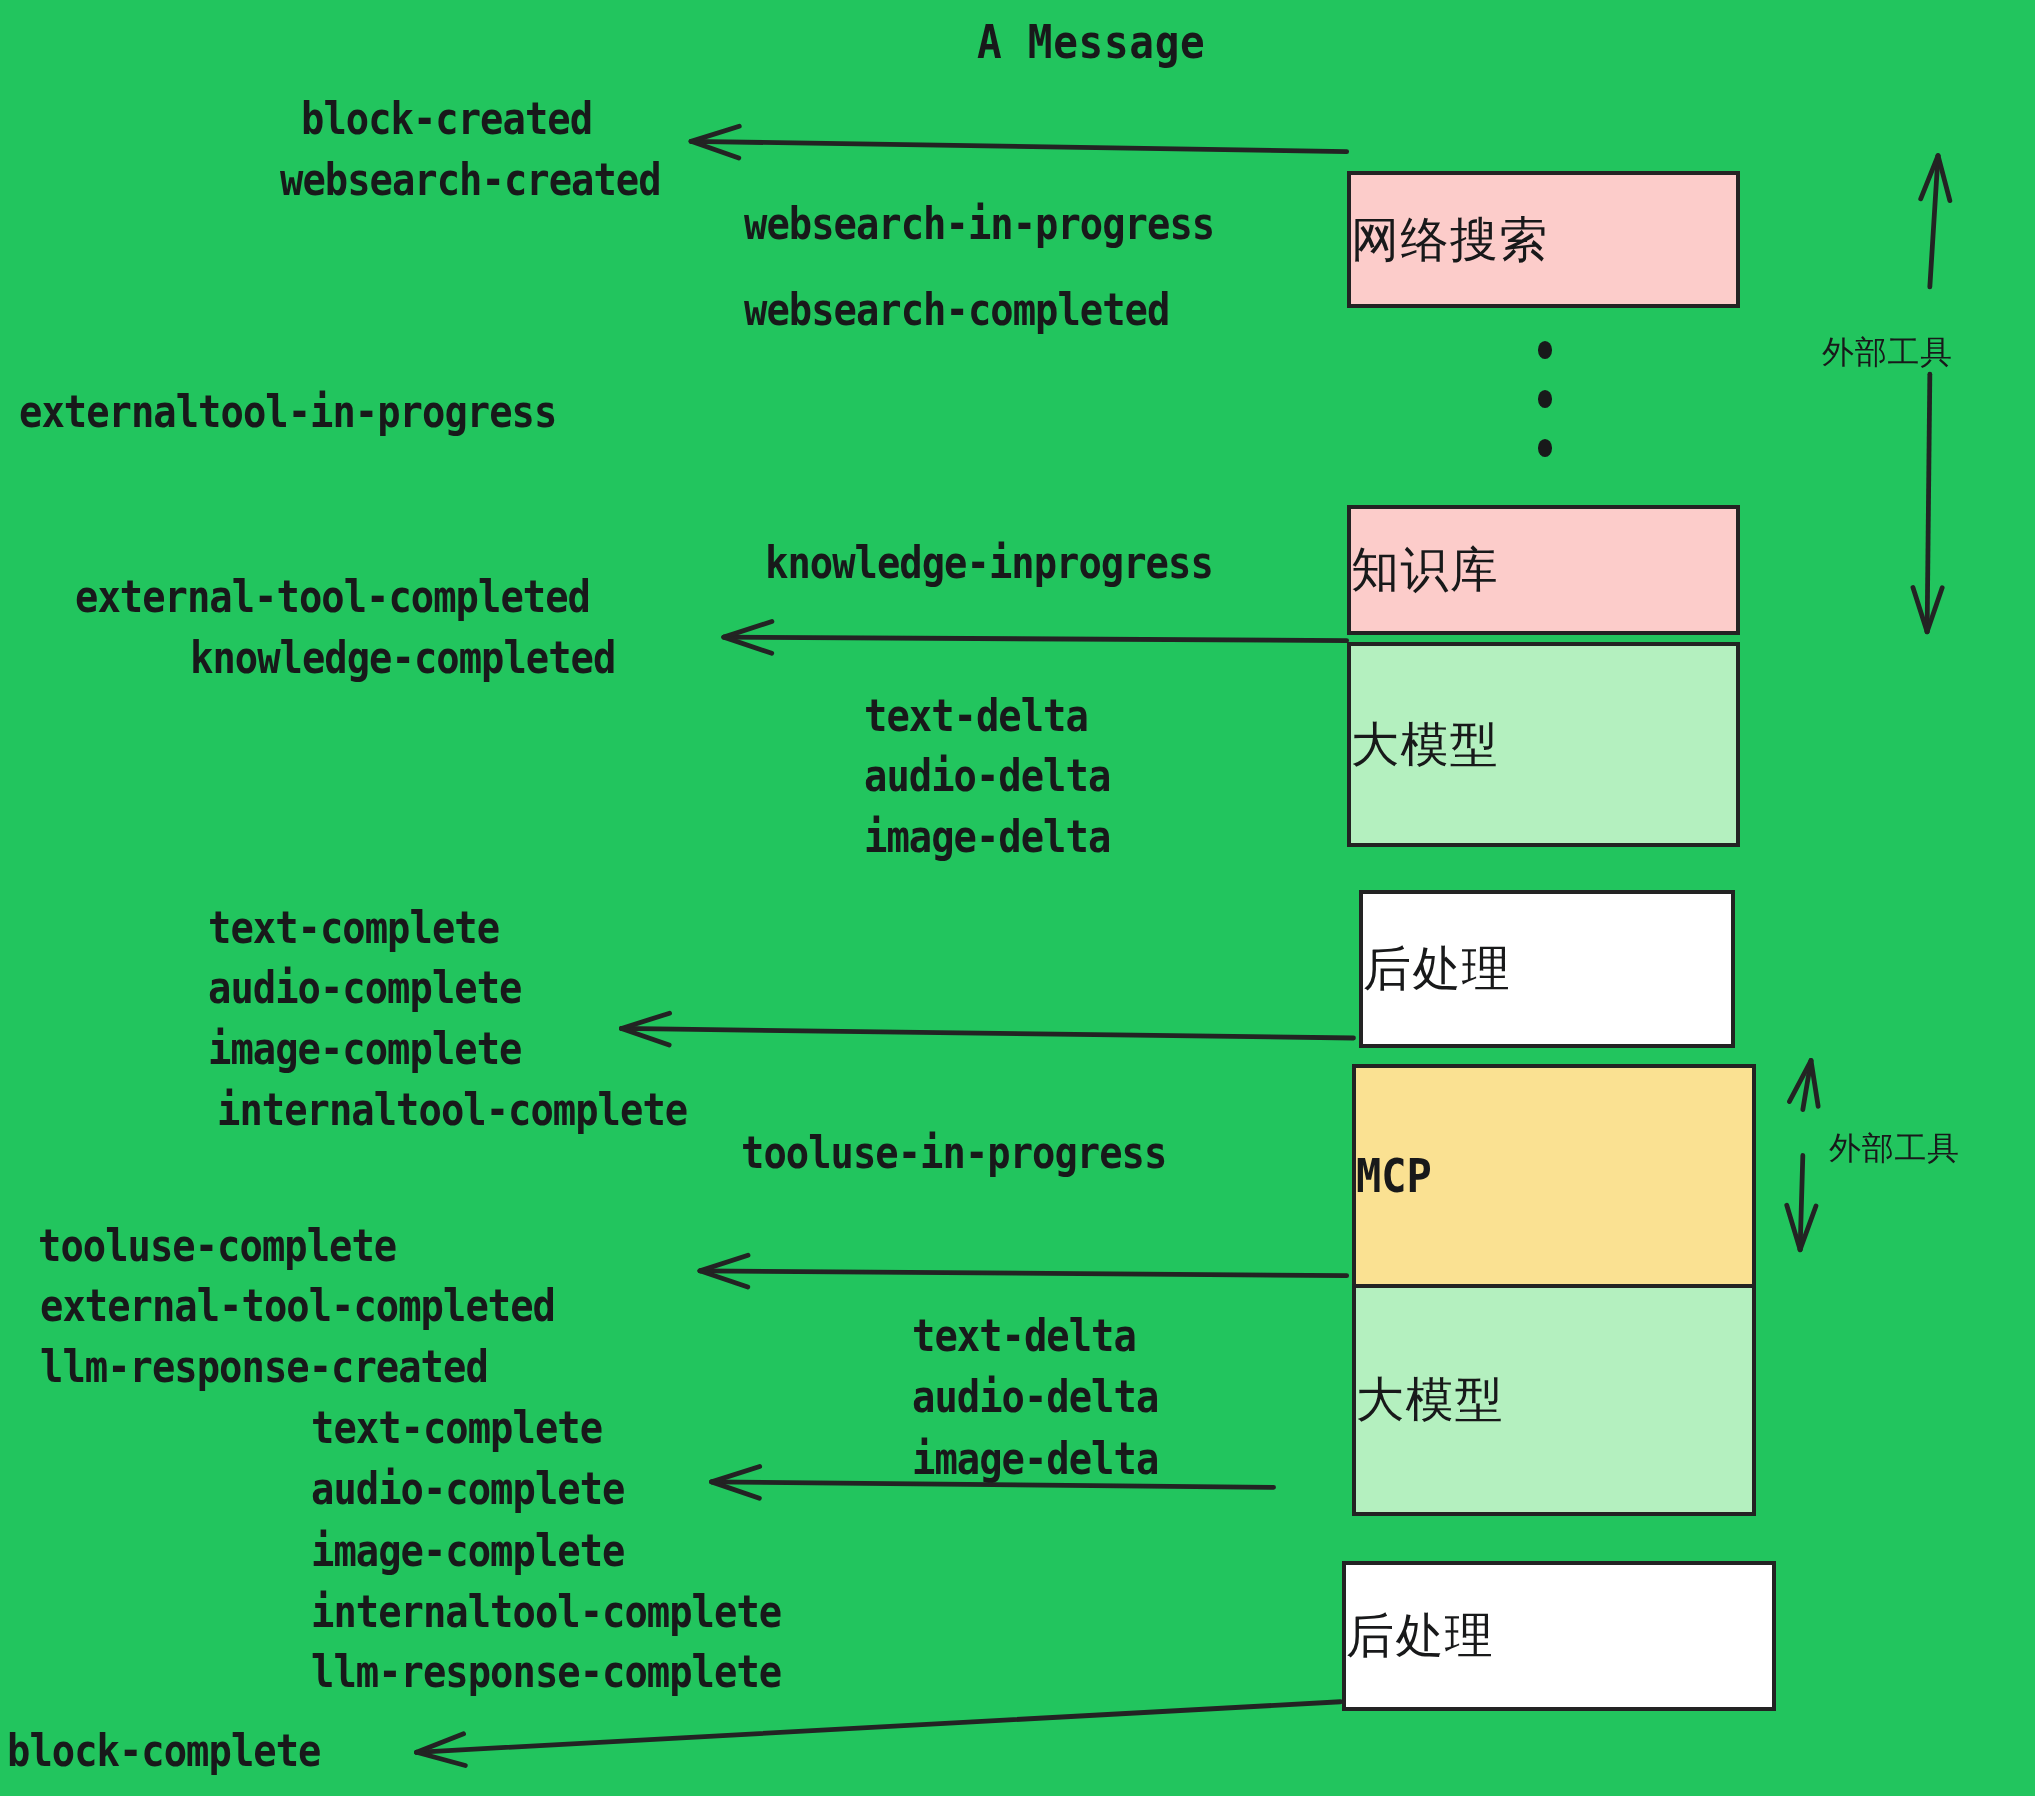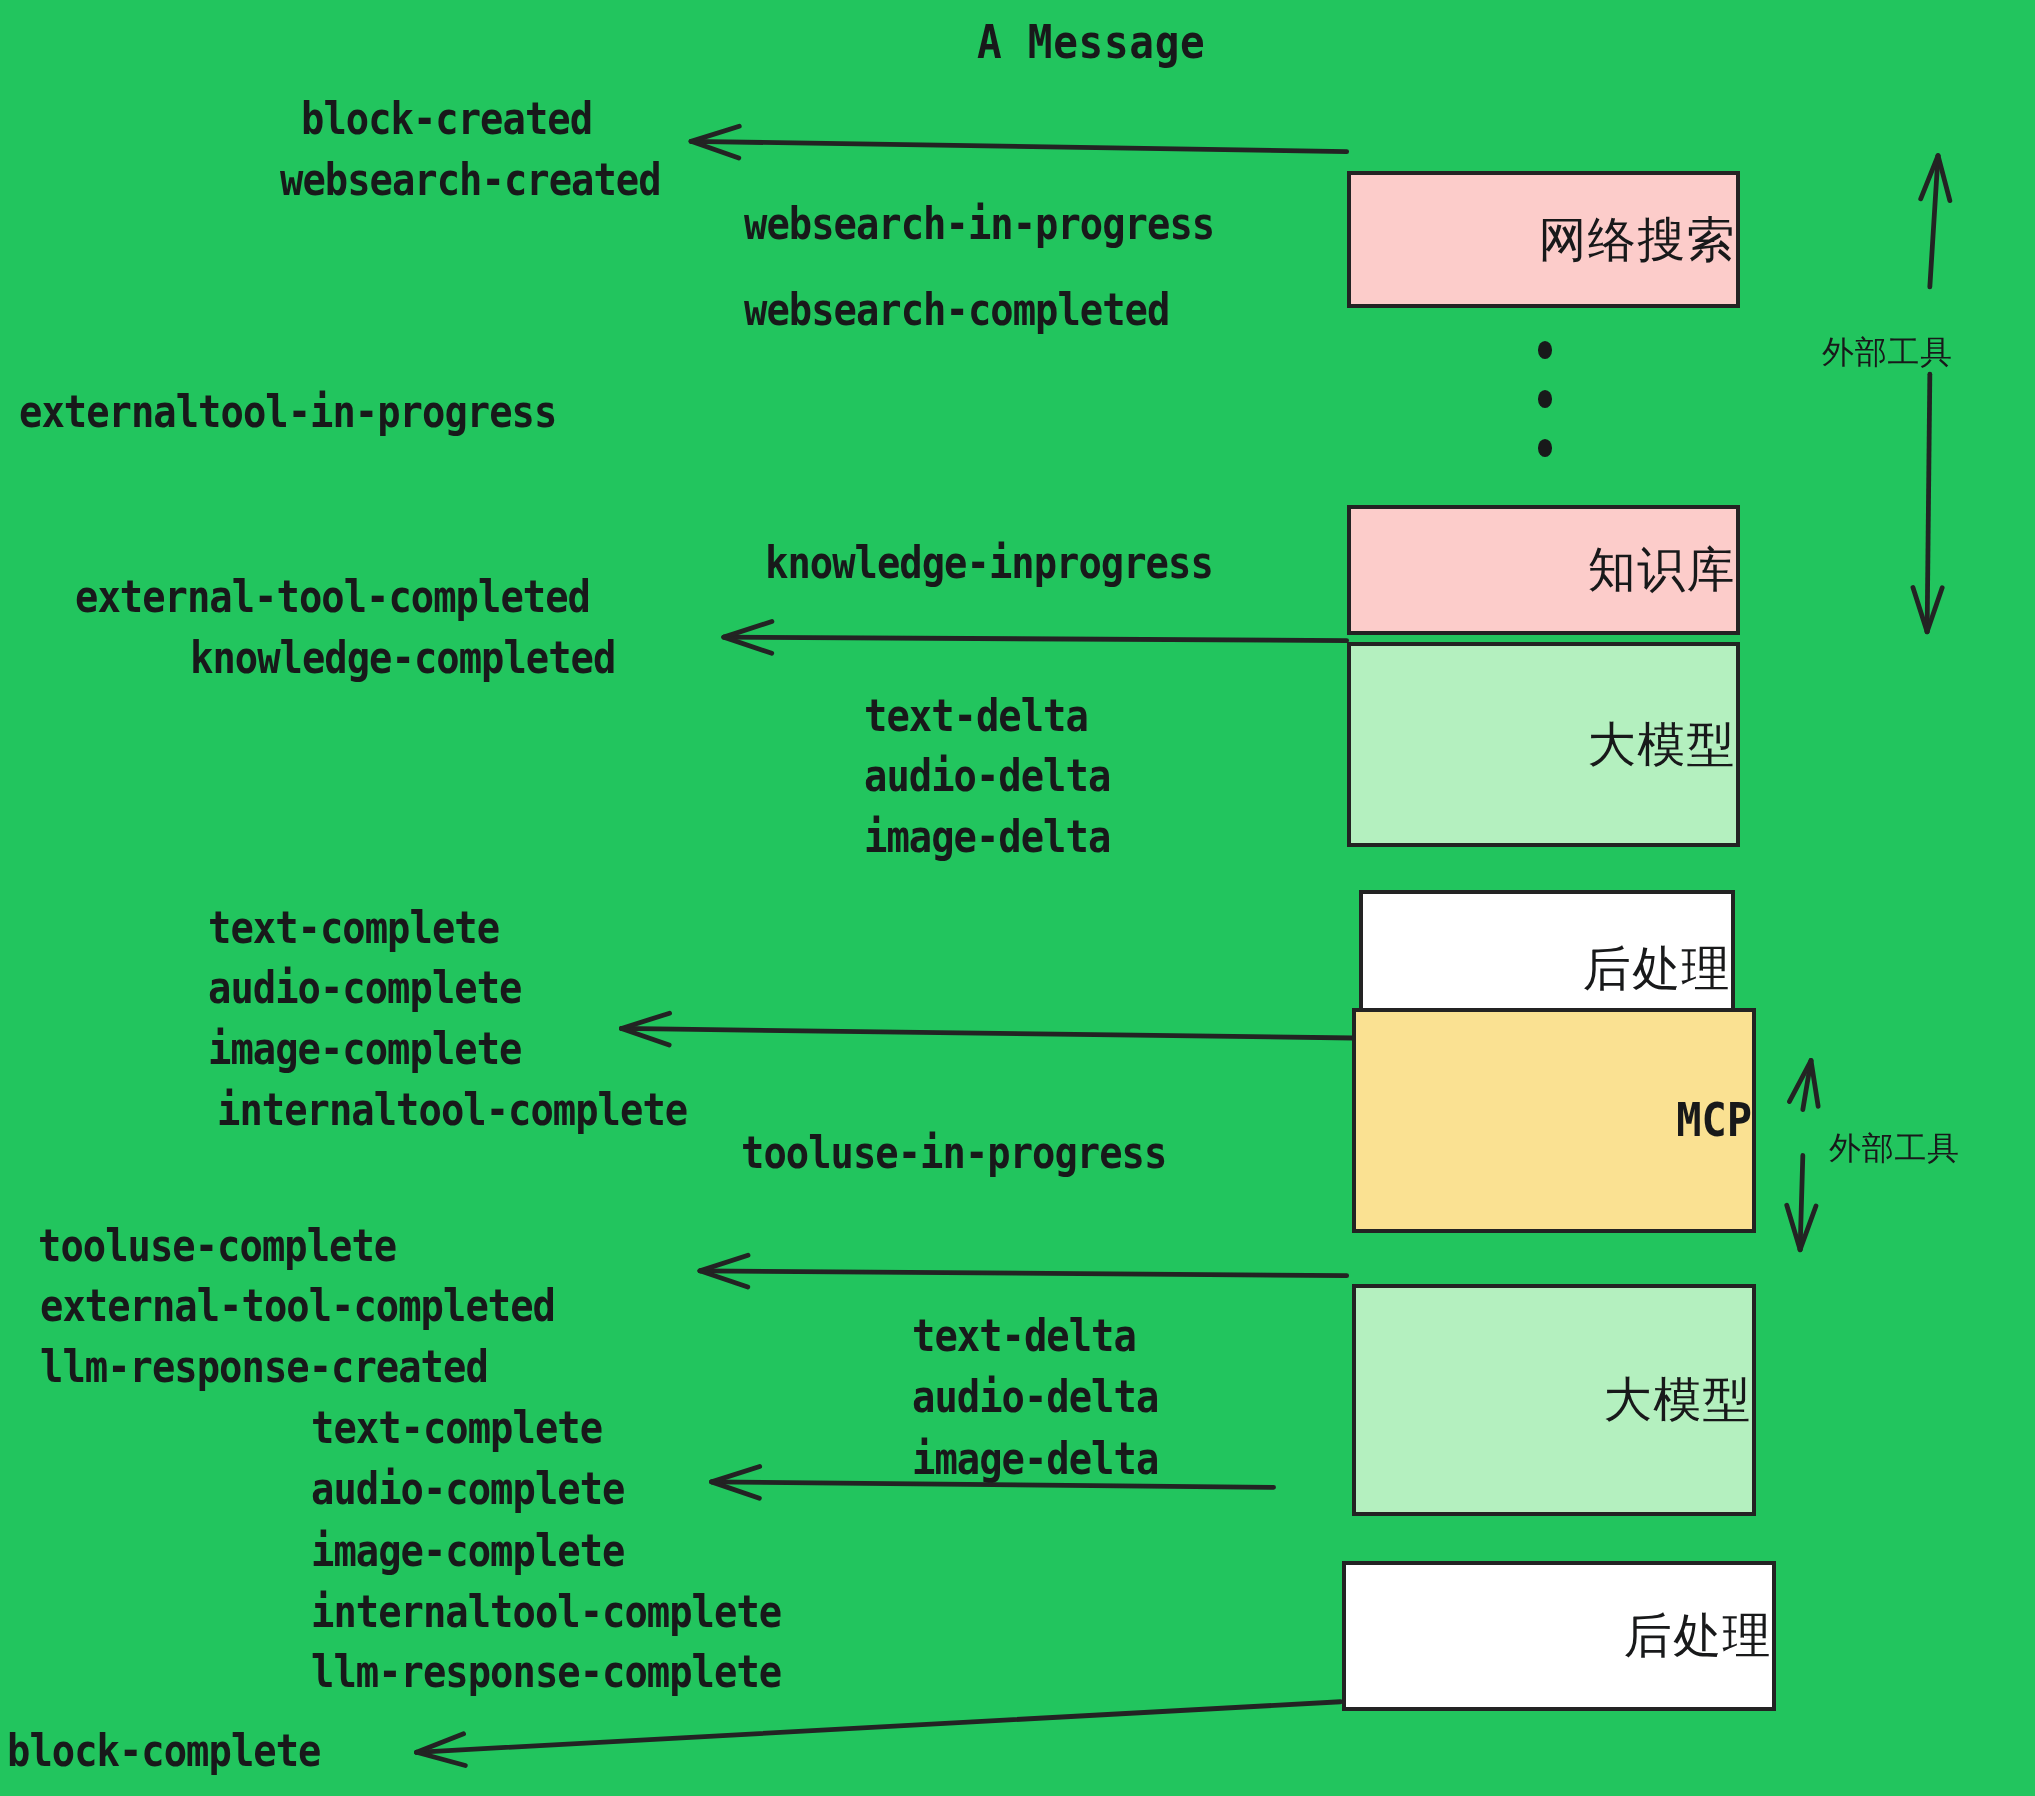--- a/index.html
+++ b/index.html
@@ -38,21 +38,21 @@
     color: #18191a;
     transform: scaleY(1.12);
     transform-origin: left top;
   }
   .box {
     position: absolute;
     box-sizing: border-box;
     border: 4.8px solid #232323;
     display: flex;
     align-items: center;
-    justify-content: flex-end;
+    justify-content: flex-start;
   }
   .box .boxlabel {
     font-family: "DejaVu Sans", "Liberation Sans", sans-serif;
     font-size: 48px;
     color: #18191a;
     letter-spacing: 1.4px;
     white-space: nowrap;
   }
   .box.mono .boxlabel {
     font-family: "DejaVu Sans Mono", "Liberation Mono", monospace;
@@ -105,21 +105,21 @@
       </div>
       <div class="box" style="left: 1347px; top: 505px; width: 393px; height: 130px; background: rgb(252, 204, 202);">
         <span class="boxlabel">知识库</span>
       </div>
       <div class="box" style="left: 1347px; top: 642px; width: 393px; height: 205px; background: rgb(180, 240, 191);">
         <span class="boxlabel">大模型</span>
       </div>
       <div class="box" style="left: 1359px; top: 890px; width: 376px; height: 158px; background: rgb(255, 255, 255);">
         <span class="boxlabel">后处理</span>
       </div>
-      <div class="box mono" style="left: 1352px; top: 1008px; width: 404px; height: 225px; background: rgb(250, 225, 146);">
+      <div class="box mono" style="left: 1352px; top: 1064px; width: 404px; height: 225px; background: rgb(250, 225, 146);">
         <span class="boxlabel">MCP</span>
       </div>
       <div class="box" style="left: 1352px; top: 1284px; width: 404px; height: 232px; background: rgb(180, 240, 191);">
         <span class="boxlabel">大模型</span>
       </div>
       <div class="box" style="left: 1342px; top: 1561px; width: 434px; height: 150px; background: rgb(255, 255, 255);">
         <span class="boxlabel">后处理</span>
       </div>
     </div>
 

